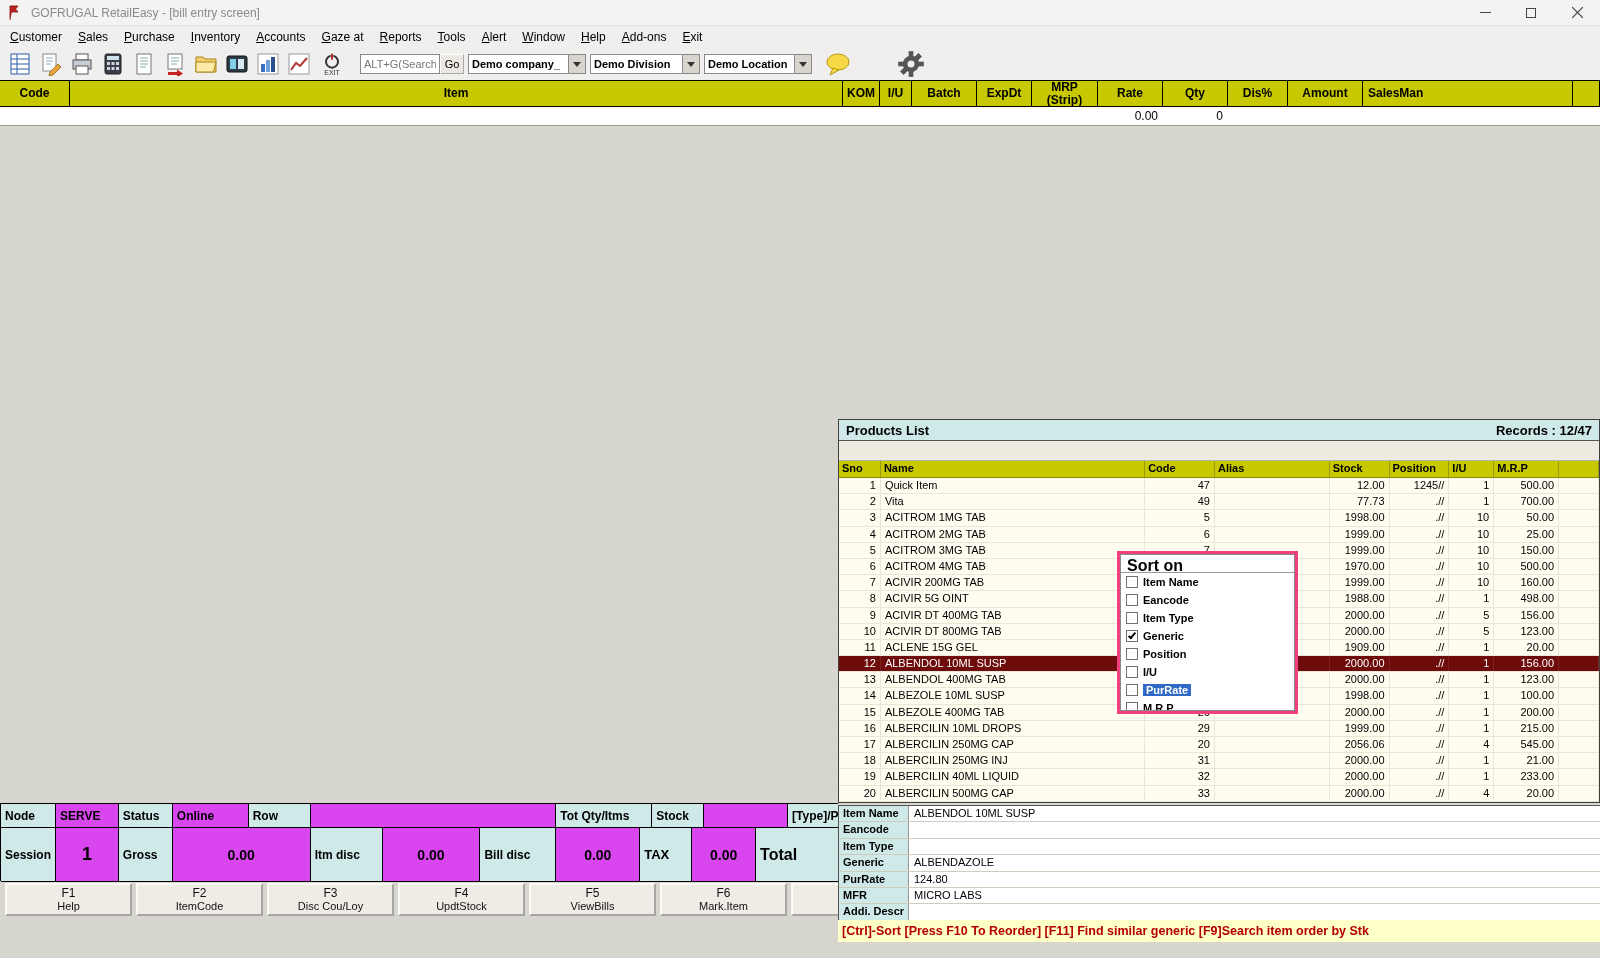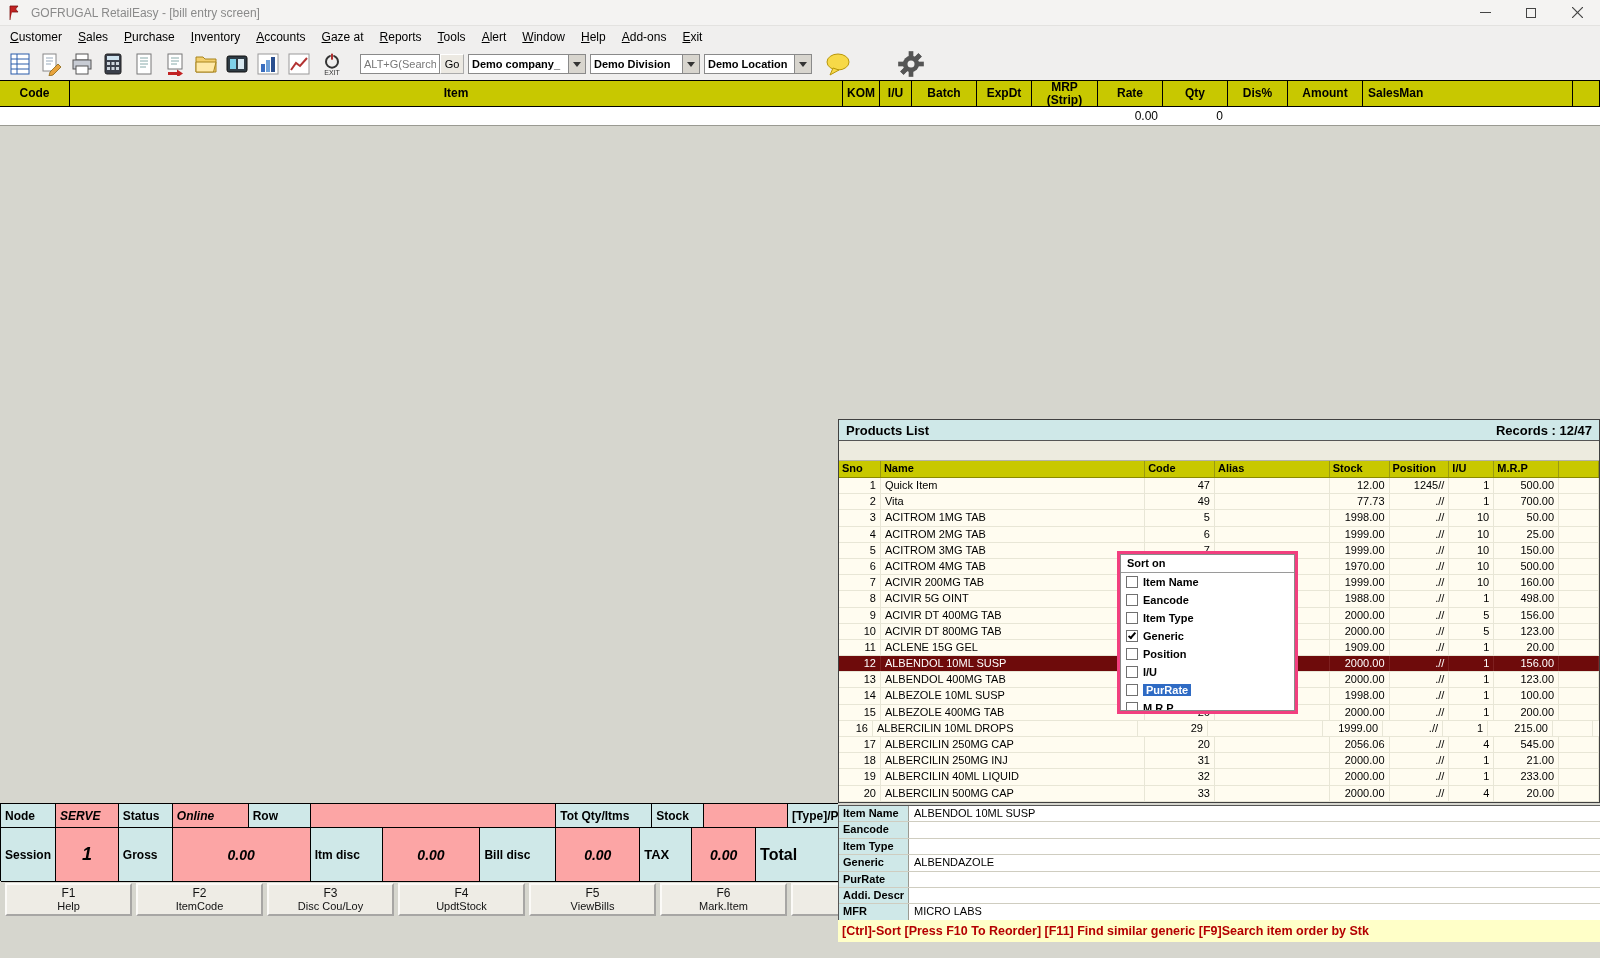--- a/index.html
+++ b/index.html
@@ -54,35 +54,35 @@
   .pp-rows { height:324px; overflow:hidden; }
   .pp-row { height:16.2px; display:flex; background:#fffcf0; border-bottom:1px solid #e8e6d6; color:#000; }
   .pp-row.selected { background:#6e0b0b; color:#fff; }
   .pp-row.selected .pp-cell { border-right-color:#7e2020; border-bottom-color:#7e2020; }
   .pp-cell { height:100%; font-size:11px; padding:1px 4px; border-right:1px solid #e8e6d6; white-space:nowrap; overflow:hidden; }
   .num { text-align:right; }
 
   
   .sort-popup { position:absolute; left:1117px; top:551px; width:181px; height:163px; background:#fff; border:3px solid #f23f7f; z-index:20; }
   .sort-inner { width:100%; height:100%; border:1px solid #8a8a8a; overflow:hidden; background:#fff; }
-  .sort-title { height:18px; font-size:11px; font-weight:bold; padding:2px 6px; border-bottom:1px solid #9a9a9a; }
+  .sort-title { height:18px; font-size:16px; font-weight:bold; padding:2px 6px; border-bottom:1px solid #9a9a9a; }
   .sort-opt { height:18px; display:flex; align-items:center; padding:0 5px; }
   .checkbox { width:12px; height:12px; background:#fff; border:1px solid #707070; margin-right:5px; display:flex; align-items:center; justify-content:center; flex:none; }
   .tick { width:4px; height:8px; border-right:2px solid #000; border-bottom:2px solid #000; transform:rotate(40deg); margin-top:-2px; }
   .lbl { font-size:11px; font-weight:bold; display:inline-block; }
   .lbl.hl { background:#2f6bc4; color:#fff; padding:0 3px; }
 
   
   .summary { position:absolute; left:0; top:803px; width:838px; height:78px; border-top:1px solid #000; border-left:1px solid #000; background:#d6d6ce; }
   .sum-row { display:flex; }
   .sum-row.r1 { height:24px; }
   .sum-row.r2 { height:54px; }
   .sum-cell { height:100%; border-right:1px solid #000; border-bottom:1px solid #000; display:flex; align-items:center; padding:0 4px; font-size:12px; overflow:hidden; white-space:nowrap; }
   .sum-cell.head { background:#cfe8e8; font-weight:bold; }
-  .sum-cell.val { background:#fca5a5;font-style:italic; }
+  .sum-cell.val { background:#d946ef; }
   .sum-cell.big { font-size:18px; font-weight:bold; justify-content:center; }
   .sum-cell.money { font-size:14px; font-weight:bold; justify-content:center; }
   .sum-cell.tax { font-size:13px; }
   .sum-cell.total { font-size:16px; }
 
   
   .fkeys { position:absolute; left:0; top:881px; width:838px; height:37px; display:flex; padding:2px 0 2px 5px; overflow:hidden; }
   .fkey { flex:none; width:127px; height:33px; margin-right:4px; background:#eeece5; border:2px outset #fbfaf7; display:flex; flex-direction:column; align-items:center; justify-content:center; }
   .fkey-k { font-size:12px; color:#111; line-height:13px; }
   .fkey-l { font-size:11px; color:#111; line-height:12px; }
@@ -535,21 +535,21 @@
           <div class="pp-cell" style="width: 265px;">ALBEZOLE 400MG TAB</div>
           <div class="pp-cell num" style="width: 70px;">26</div>
           <div class="pp-cell" style="width: 115px;"></div>
           <div class="pp-cell num" style="width: 60px;">2000.00</div>
           <div class="pp-cell num" style="width: 60px;">.//</div>
           <div class="pp-cell num" style="width: 45px;">1</div>
           <div class="pp-cell num" style="width: 65px;">200.00</div>
           <div class="pp-cell" style="width: 40px;"></div>
         </div>
         <div class="pp-row">
-          <div class="pp-cell num" style="width: 34px;">16</div>
+          <div class="pp-cell num" style="width: 42px;">16</div>
           <div class="pp-cell" style="width: 265px;">ALBERCILIN 10ML DROPS</div>
           <div class="pp-cell num" style="width: 70px;">29</div>
           <div class="pp-cell" style="width: 115px;"></div>
           <div class="pp-cell num" style="width: 60px;">1999.00</div>
           <div class="pp-cell num" style="width: 60px;">.//</div>
           <div class="pp-cell num" style="width: 45px;">1</div>
           <div class="pp-cell num" style="width: 65px;">215.00</div>
           <div class="pp-cell" style="width: 40px;"></div>
         </div>
         <div class="pp-row">
@@ -610,28 +610,29 @@
       </div>
       <div class="id-row">
         <div class="id-label">Item Type</div>
       </div>
       <div class="id-row">
         <div class="id-label">Generic</div>
         <div class="id-value">ALBENDAZOLE</div>
       </div>
       <div class="id-row">
         <div class="id-label">PurRate</div>
+        <div class="id-value">124.80</div>
+      </div>
+      <div class="id-row">
+        <div class="id-label">MFR</div>
+        <div class="id-value">MICRO LABS</div>
       </div>
       <div class="id-row">
         <div class="id-label">Addi. Descr</div>
         <div class="id-value"></div>
-      </div>
-      <div class="id-row">
-        <div class="id-label">MFR</div>
-        <div class="id-value">MICRO LABS</div>
       </div>
     </div>
 
   <div class="statusbar-right">
     <span>[Ctrl]-Sort [Press F10 To Reorder] [F11] Find similar generic [F9]Search item order by Stk</span>
   </div>
 
   <div class="sort-popup">
     <div class="sort-inner">
       <div class="sort-title">Sort on</div>

